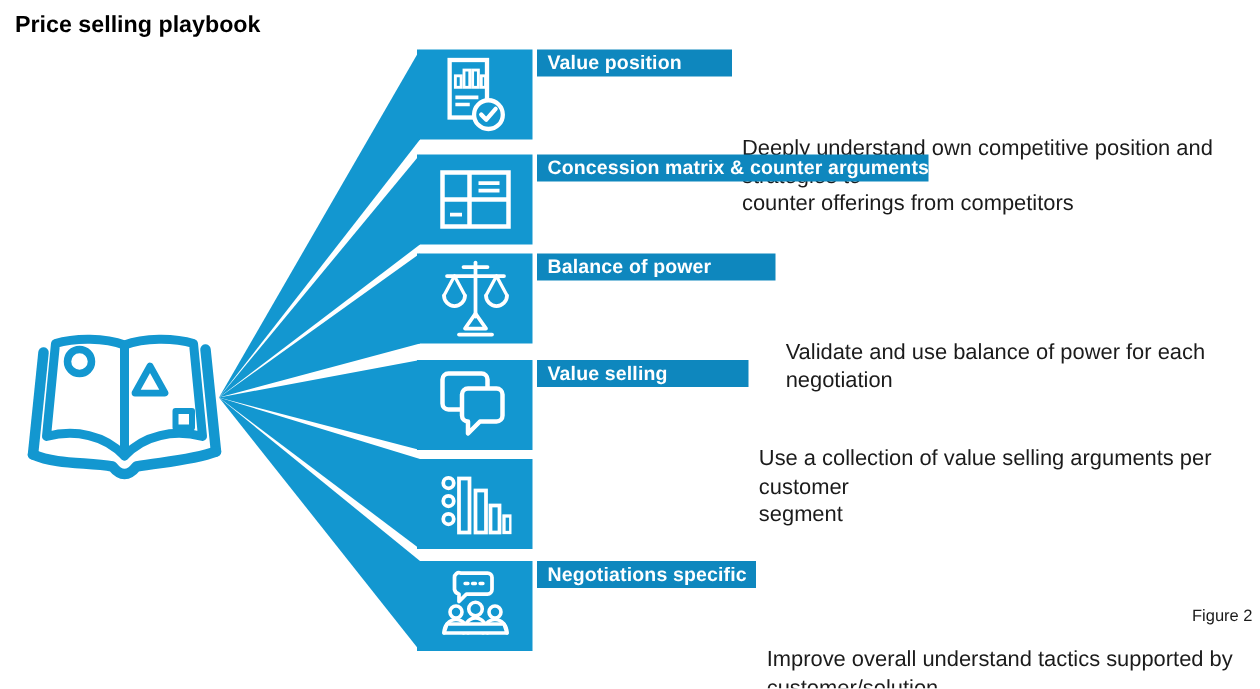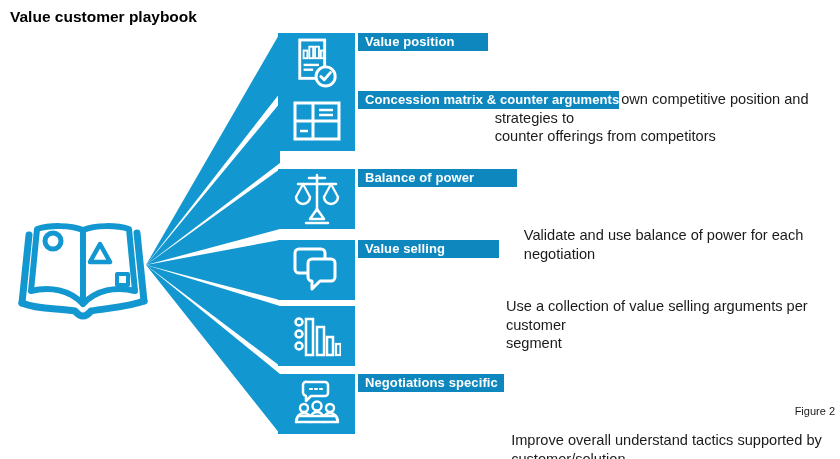--- a/index.html
+++ b/index.html
@@ -30,21 +30,21 @@
     white-space:pre-line;
     margin-top:38px;
   }
   .ic{display:block;}
 </style>
 </head>
 <body>
 
 <div class="canvas">
 
-  <div class="page-title">Value customer playbook</div>
+  <div class="page-title">Price selling playbook</div>
 
   <svg class="fan-svg" width="840" height="459" viewBox="0 0 840 459">
 
     <g fill="#1397D0">
       <polygon points="146,265 280,33 280,93"></polygon>
       <polygon points="146,265 280,103 280,163"></polygon>
       <polygon points="146,265 280,169 280,229"></polygon>
       <polygon points="146,265 280,240 280,300"></polygon>
       <polygon points="146,265 280,306 280,366"></polygon>
       <polygon points="146,265 280,374 280,434"></polygon>
@@ -76,21 +76,21 @@
         <path d="M28,40 l3.5,3.5 L38,36" stroke-width="3" stroke-linecap="round" stroke-linejoin="round"></path>
       </svg>
     </div>
     <div class="row-content">
       <div class="title-bar">Value position analysis</div>
       <div class="desc">Deeply understand own competitive position and strategies to
 counter offerings from competitors</div>
     </div>
   </div>
 
-  <div class="row" style="top:91px">
+  <div class="row" style="top:103px">
     <div class="icon-box">
       <svg class="ic" width="48" height="40" viewBox="0 0 48 40" fill="none" stroke="#fff">
         <rect x="2" y="2" width="44" height="36" stroke-width="3"></rect>
         <path d="M20,2 V38" stroke-width="3"></path>
         <path d="M2,20 H46" stroke-width="3"></path>
         <path d="M26,9 H40" stroke-width="2.5"></path>
         <path d="M26,14 H40" stroke-width="2.5"></path>
         <path d="M7,30 H15" stroke-width="2.5"></path>
       </svg>
     </div>

